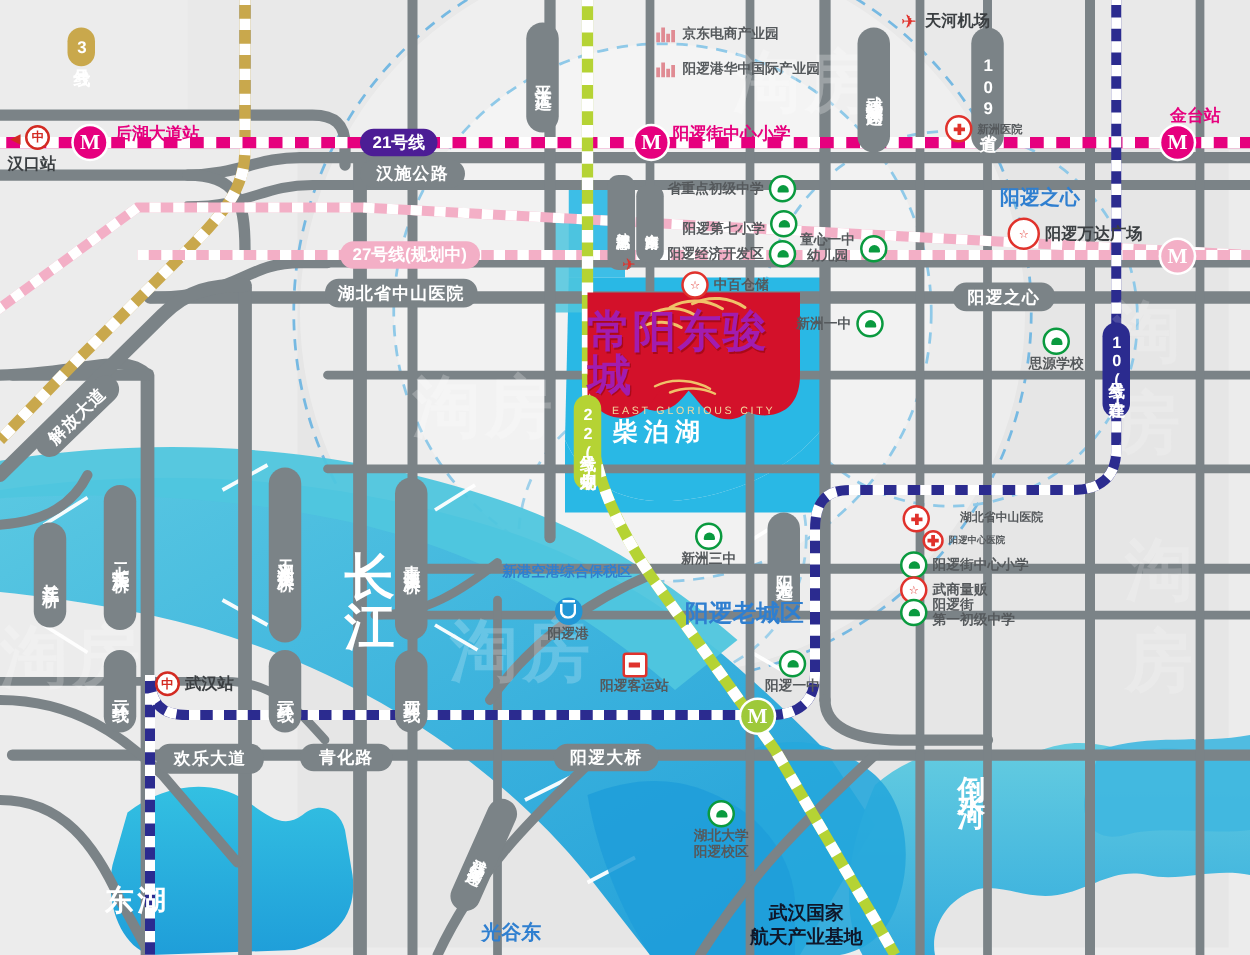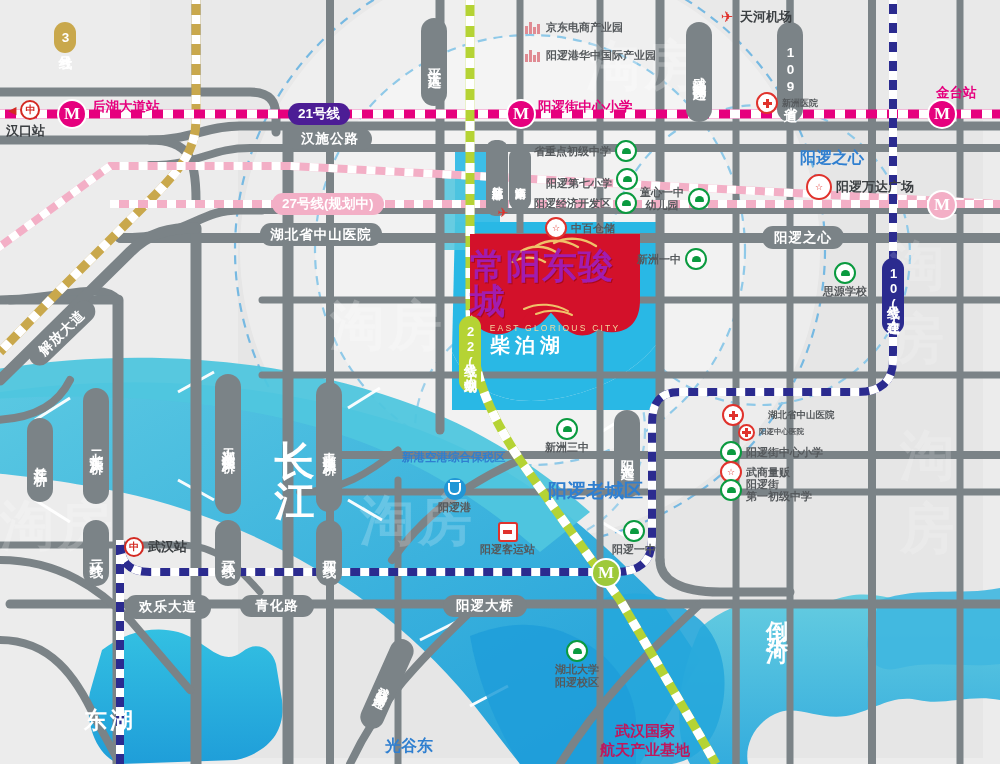--- a/index.html
+++ b/index.html
@@ -353,21 +353,21 @@
   <div class="t" style="left:490px;top:332px;font-size:20px;color:#ffffff;letter-spacing:5px;">柴泊湖</div>
 
   <div class="t v" style="left:268px;top:408px;font-size:40px;color:#ffffff;letter-spacing:42px;">长江</div>
 
   <div class="t" style="left:84px;top:705px;font-size:23px;color:#ffffff;letter-spacing:3px;">东湖</div>
 
   <div class="t v" style="left:762px;top:604px;font-size:22px;color:#ffffff;letter-spacing:10px;">倒水河</div>
 
   <div class="t" style="left:385px;top:736px;font-size:16px;color:#2f7fd0;">光谷东</div>
 
-  <div class="t" style="left:600px;top:722px;font-size:15px;color:#be185d;line-height:1.25;white-space:pre;text-align:center;">武汉国家
+  <div class="t" style="left:600px;top:722px;font-size:15px;color:#0f172a;line-height:1.25;white-space:pre;text-align:center;">武汉国家
 航天产业基地</div>
 
   <div class="t" style="left:402px;top:450px;font-size:11.5px;color:#2f7fd0;">新港空港综合保税区</div>
 
   <div class="poi" style="left:524px;top:18px;">
     <span class="ic factory">
       <svg width="18" height="14" viewBox="0 0 18 14">
           <g fill="#e08b93">
         <rect x="1" y="6" width="3" height="8"></rect>
             <rect x="5" y="2" width="3" height="12"></rect>

